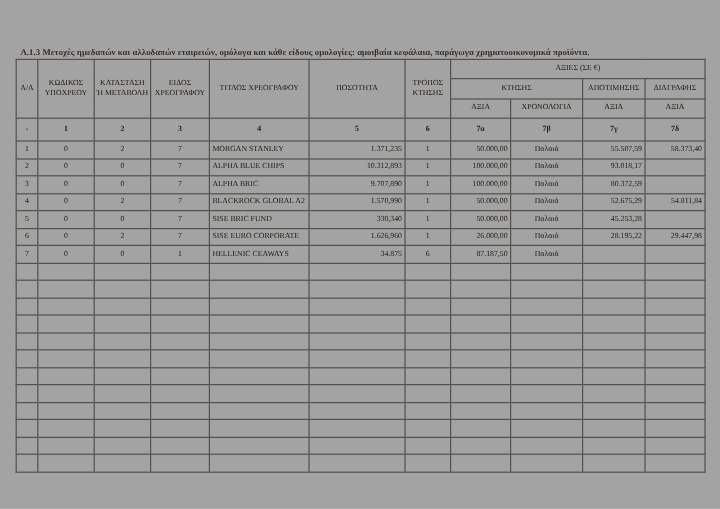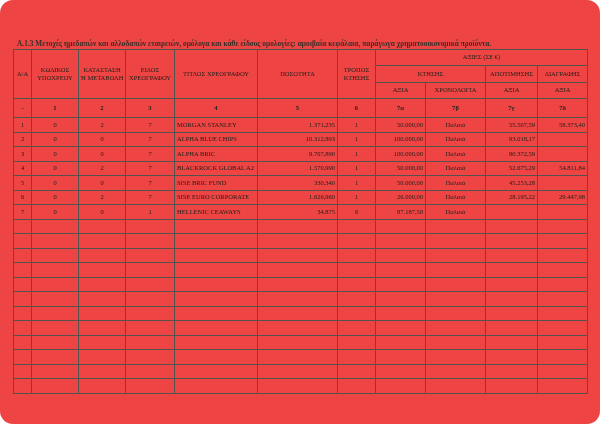--- a/index.html
+++ b/index.html
@@ -5,22 +5,21 @@
   html, body { margin: 0; padding: 0; }
   body {
     width: 600px; height: 424px;
     background: #ffffff;
     font-family: "Liberation Serif", serif;
     position: relative;
     overflow: hidden;
   }
   .page {
     position: absolute; inset: 0;
-    background: #ef4444;
-    border-radius: 13px;
+    background: #a3a3a3;
   }
   .doc-title {
     position: absolute;
     left: 17px; top: 39px;
     font-size: 7.3px;
     font-weight: bold;
     letter-spacing: 0.05px;
     color: #3a2f28;
     white-space: nowrap;
   }

